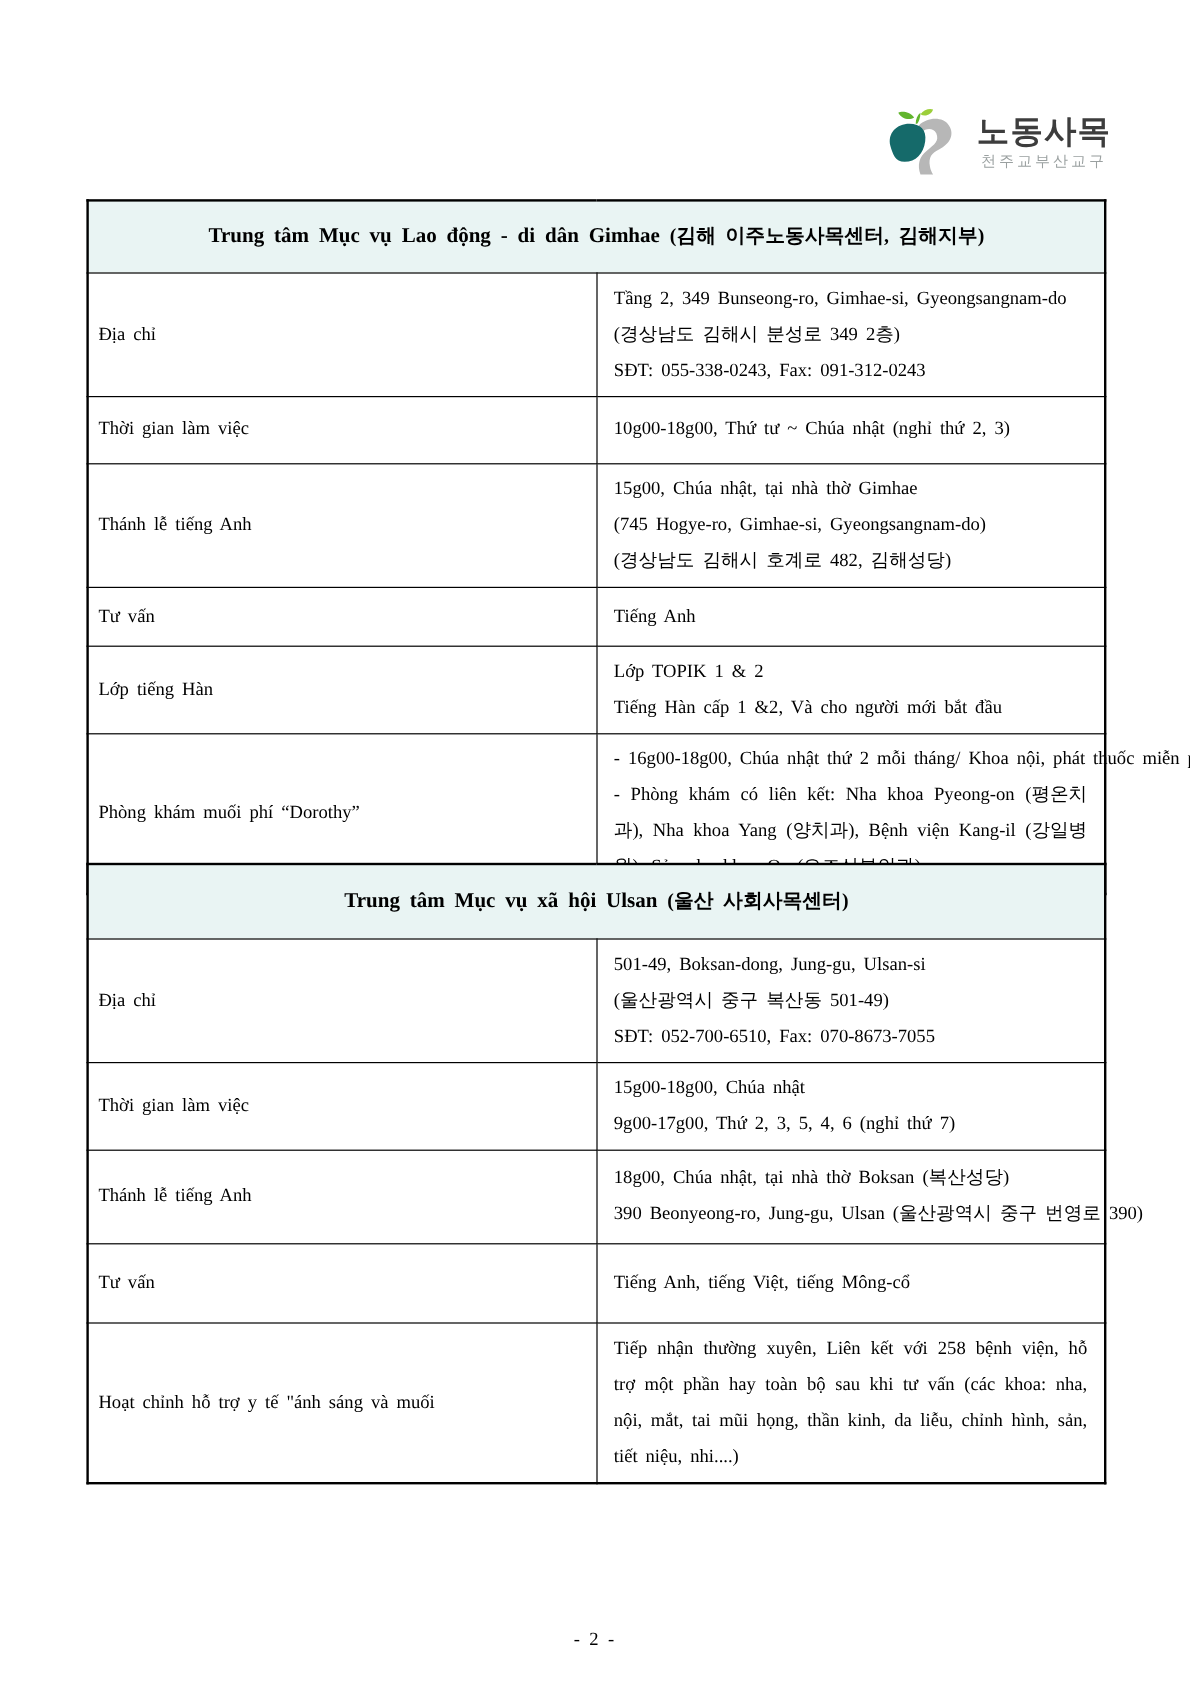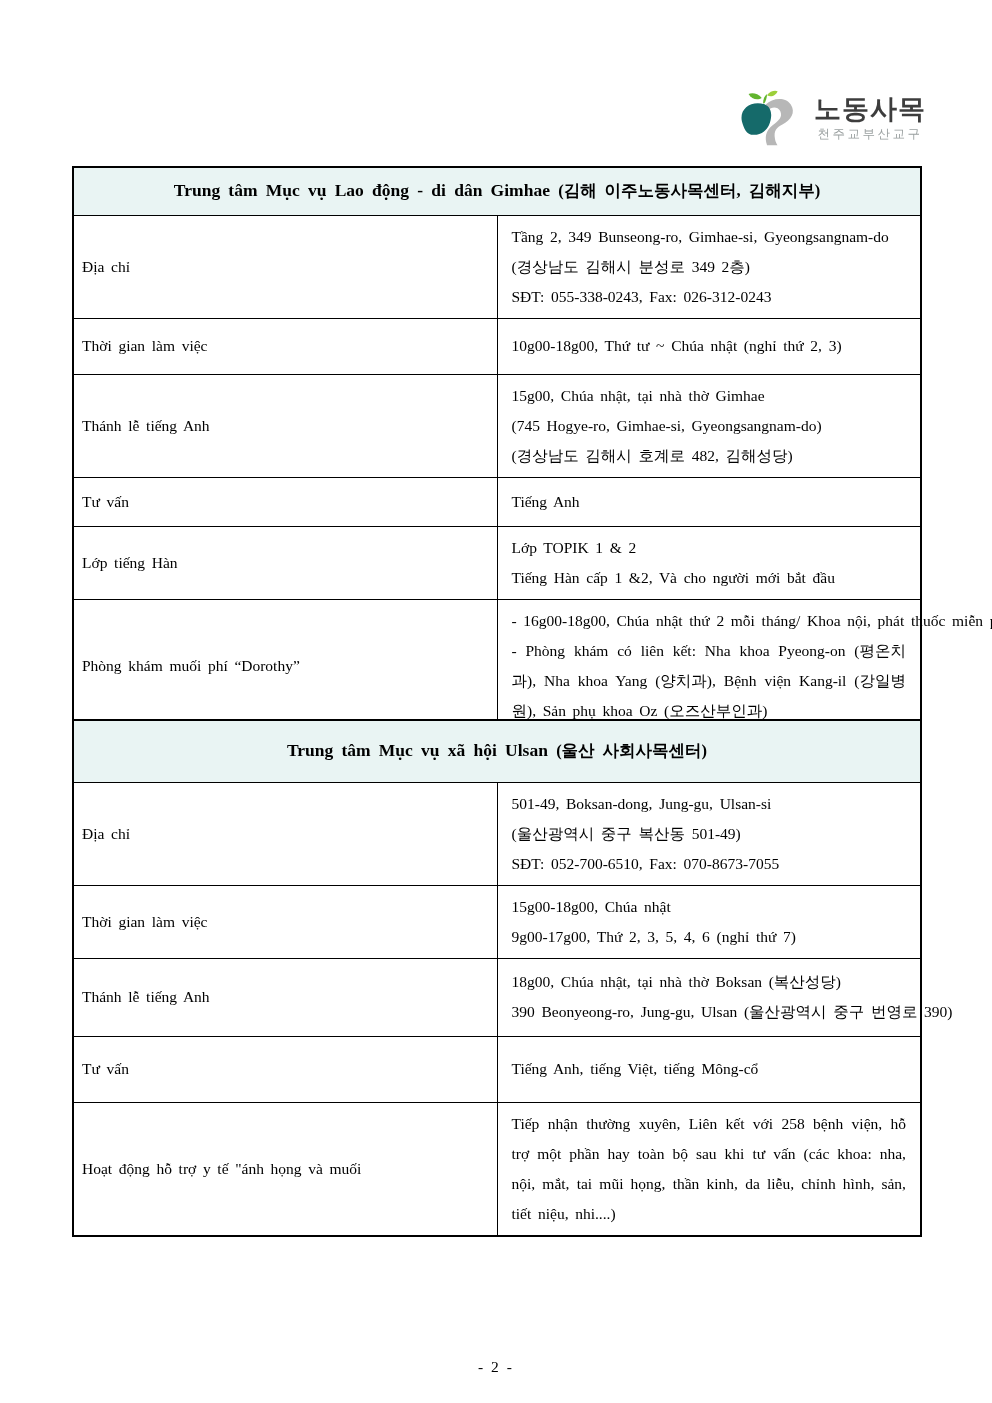--- a/index.html
+++ b/index.html
@@ -84,32 +84,32 @@
     <path d="M44,8 C48,2 56,0 60,2 C58,8 50,12 44,8 Z" fill="var(--logo-green-light,#9ccf3a)"></path>
   </svg>
   <div class="logo-text-block">
     <span class="logo-title">노동사목</span>
     <span class="logo-subtitle">천주교부산교구</span>
   </div>
 </div>
 
 <table class="info-table" id="table-gimhae">
   <tbody>
-      <tr style="height:48px;">
+      <tr style="height:60px;">
     <td colspan="2" class="tbl-title">
       <span>Trung tâm Mục vụ Lao động - di dân Gimhae</span>
       <span class="ko-part">(김해 이주노동사목센터, 김해지부)</span>
     </td>
   </tr>
   <tr style="height:90px;">
     <td class="row-label">Địa chỉ</td>
     <td class="row-content">
       <div class="cell-line">Tầng 2, 349 Bunseong-ro, Gimhae-si, Gyeongsangnam-do</div>
       <div class="cell-line">(경상남도 김해시 분성로 349 2층)</div>
-      <div class="cell-line">SĐT: 055-338-0243, Fax: 026-312-0243</div>
+      <div class="cell-line">SĐT: 055-338-0243, Fax: 091-312-0243</div>
     </td>
   </tr>
   <tr style="height:56px;">
     <td class="row-label">Thời gian làm việc</td>
     <td class="row-content">
       <div class="cell-line">10g00-18g00, Thứ tư ~ Chúa nhật (nghỉ thứ 2, 3)</div>
     </td>
   </tr>
   <tr style="height:87px;">
     <td class="row-label">Thánh lễ tiếng Anh</td>
@@ -172,21 +172,21 @@
       <div class="cell-line">390 Beonyeong-ro, Jung-gu, Ulsan (울산광역시 중구 번영로 390)</div>
     </td>
   </tr>
   <tr style="height:66px;">
     <td class="row-label">Tư vấn</td>
     <td class="row-content">
       <div class="cell-line">Tiếng Anh, tiếng Việt, tiếng Mông-cổ</div>
     </td>
   </tr>
   <tr style="height:119px;">
-    <td class="row-label">Hoạt động hỗ trợ y tế "ánh họng và muối</td>
+    <td class="row-label">Hoạt chỉnh hỗ trợ y tế "ánh sáng và muối</td>
     <td class="row-content">
       <div class="cell-par">Tiếp nhận thường xuyên, Liên kết với 258 bệnh viện, hỗ trợ một phần hay toàn bộ sau khi tư vấn (các khoa: nha, nội, mắt, tai mũi họng, thần kinh, da liễu, chỉnh hình, sản, tiết niệu, nhi....)</div>
     </td>
   </tr>
 </tbody>
   </table>
 
 <div class="page-footer">- 2 -</div>
 
 </body></html>

